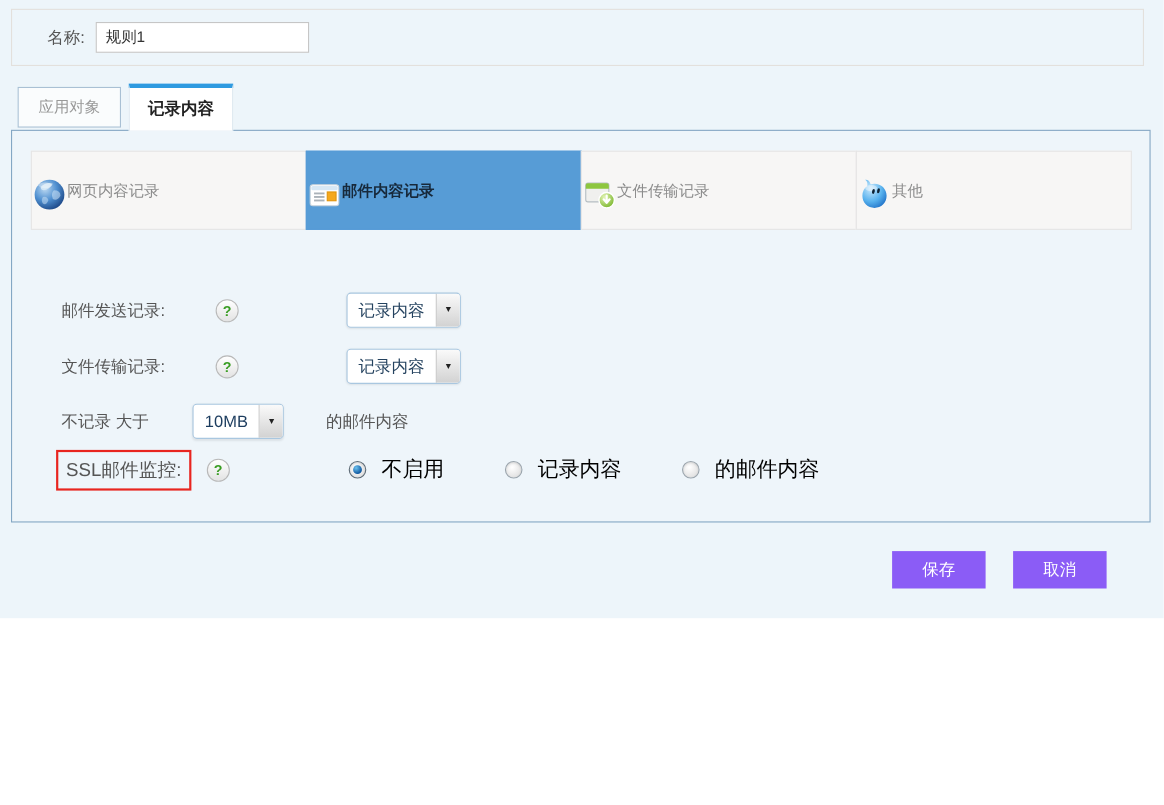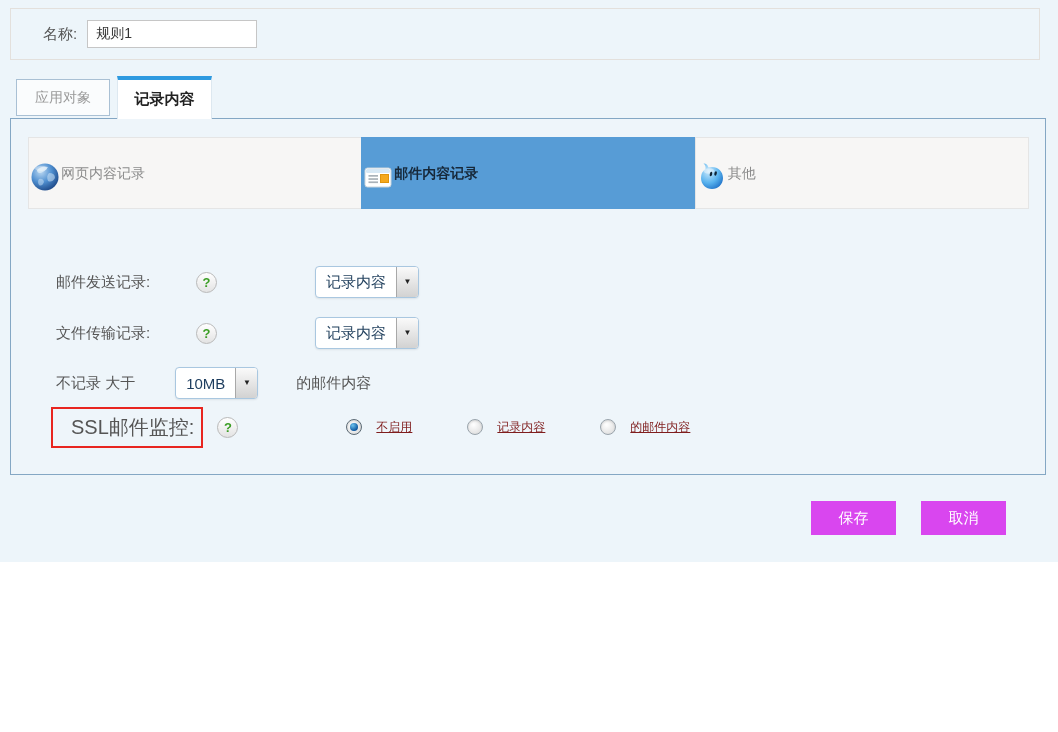--- a/index.html
+++ b/index.html
@@ -37,21 +37,21 @@
   .name-row {
     margin: 8px 18px 0 10px;
     height: 52px;
     border: 1px solid #e3e0dc;
     display: flex; align-items: center;
     padding-left: 32px;
   }
   .name-label { color: #555; font-size: 15px; }
   .name-input {
     margin-left: 10px;
-    width: 170px; height: 28px;
+    width: 194px; height: 28px;
     border: 1px solid #c6c6c6;
     background: #fff;
     padding: 0 8px; font-size: 14px; color: #333;
     font-family: inherit;
   }
 
   
   .tabs {
     margin: 16px 0 0 16px;
     display: flex; align-items: center;
@@ -142,51 +142,51 @@
     background: linear-gradient(#fafafa, #d2d2d2);
     display: flex; align-items: center; justify-content: center;
   }
   .dd-arrow { font-size: 8px; color: #222; line-height: 1; }
 
   .dd-r1 { margin-left: 98px; }
   .dd-r3 { margin-left: 40px; text-align: right; }
 
   .annotated {
     border: 2px solid #e8251f;
-    padding: 5px 7px 5px 18px;
-    color: #555; font-size: 20px;
+    padding: 5px 7px 5px 7px;
+    color: #555; font-size: 17px;
     margin-left: -5px;
   }
   .help-r4 { margin-left: 14px; }
 
   .radio-option { display: flex; align-items: center; margin-left: 55px; }
   .radio-option.first { margin-left: 108px; }
   .radio {
     width: 16px; height: 16px; border-radius: 50%;
     border: 1px solid #9aa4ac;
     background: radial-gradient(circle at 40% 35%, #ffffff, #d8d8d8);
     box-shadow: inset 0 1px 2px rgba(0,0,0,0.12);
     position: relative; cursor: pointer; flex: 0 0 auto;
   }
   .radio.selected { border-color: #5c6a75; }
   .radio.selected::after {
     content: ""; position: absolute;
     left: 3px; top: 3px; width: 8px; height: 8px; border-radius: 50%;
     background: radial-gradient(circle at 35% 30%, #6cc2ef, #1059a0 70%);
   }
-  .radio-label { margin-left: 14px; color: #7f1d1d; font-size: 12px; text-decoration: underline; }
+  .radio-label { margin-left: 14px; color: #000000; font-size: 19px; }
 
   
   .actions {
     display: flex; justify-content: flex-end;
     margin: 26px 52px 0 0; gap: 25px;
   }
   .btn {
     width: 85px; height: 34px;
-    background: #d946ef; color: #ffffff;
+    background: #8b5cf6; color: #ffffff;
     border: none; font-size: 15px; cursor: pointer;
     font-family: inherit;
   }
 </style>
 </head>
 <body>
 
 <div class="page">
 
 
@@ -233,20 +233,37 @@
               <rect x="4" y="8" width="24" height="4" rx="1.5" fill="#d7e8f5"></rect>
               <rect x="6.5" y="14" width="9.5" height="1.7" fill="#aab2b9"></rect>
               <rect x="6.5" y="17.2" width="9.5" height="1.7" fill="#aab2b9"></rect>
               <rect x="6.5" y="20.4" width="9.5" height="1.7" fill="#aab2b9"></rect>
               <rect x="18.5" y="13.5" width="8" height="8" fill="#f5a81c" stroke="#e0940d"></rect>
             </svg>
           </span>
           <span class="card-label">邮件内容记录</span>
         </div>
 
+        <div class="card">
+          <span class="icon">
+            <svg width="32" height="32" viewBox="0 0 32 32">
+              <defs>
+                <radialGradient id="grn" cx="0.35" cy="0.3" r="0.8">
+                  <stop offset="0" stop-color="#e2f4b4"></stop>
+                  <stop offset="1" stop-color="#74b224"></stop>
+                </radialGradient>
+              </defs>
+              <rect x="3.5" y="5.5" width="21" height="17" rx="2" fill="#f0f0ee" stroke="#b5bdc2"></rect>
+              <path d="M3.5 7.5 a2 2 0 0 1 2-2 h17 a2 2 0 0 1 2 2 v3 h-21 Z" fill="#8dc63f"></path>
+              <circle cx="22.5" cy="21" r="7" fill="url(#grn)" stroke="#ffffff" stroke-width="1.3"></circle>
+              <path d="M22.5 16.8 v5.5 M19.8 20.2 l2.7 3.2 2.7-3.2" stroke="#ffffff" stroke-width="2" fill="none" stroke-linecap="round" stroke-linejoin="round"></path>
+            </svg>
+          </span>
+          <span class="card-label">文件传输记录</span>
+        </div>
 
         <div class="card">
           <span class="icon">
             <svg width="32" height="32" viewBox="0 0 32 32">
               <defs>
                 <radialGradient id="bb" cx="0.35" cy="0.3" r="0.85">
                   <stop offset="0" stop-color="#cdeafc"></stop>
                   <stop offset="0.55" stop-color="#58b2ee"></stop>
                   <stop offset="1" stop-color="#1565c0"></stop>
                 </radialGradient>

